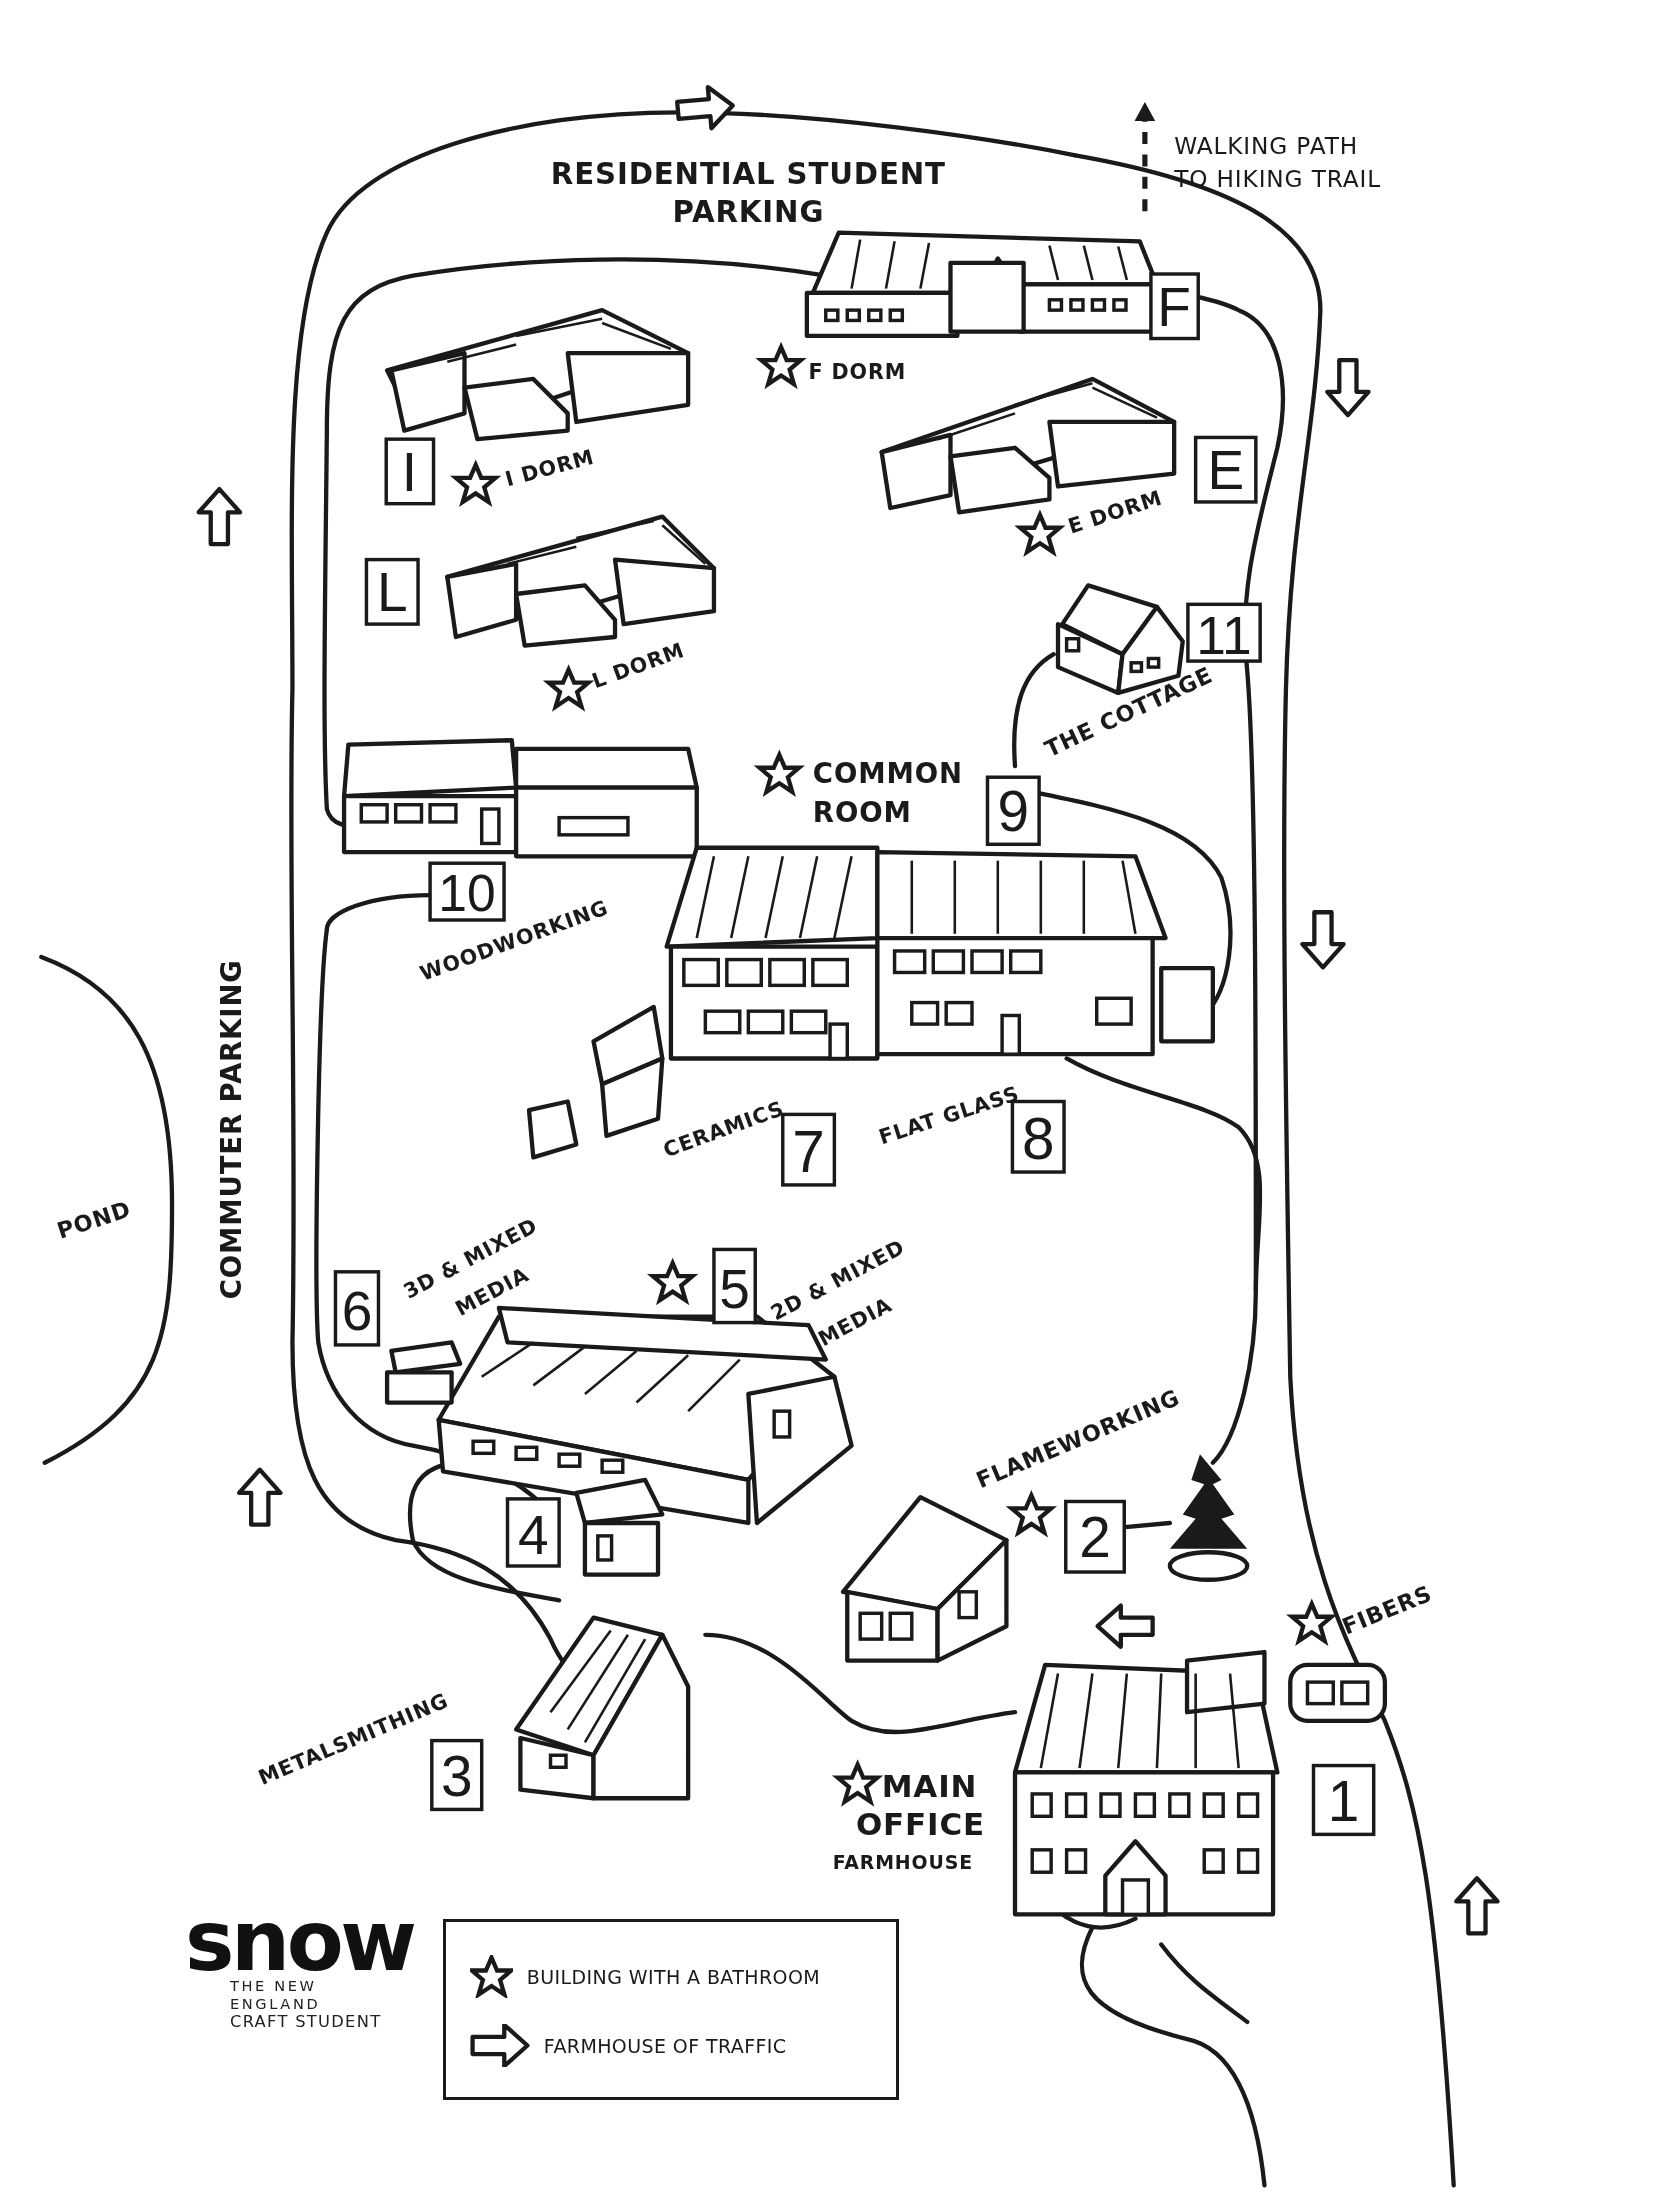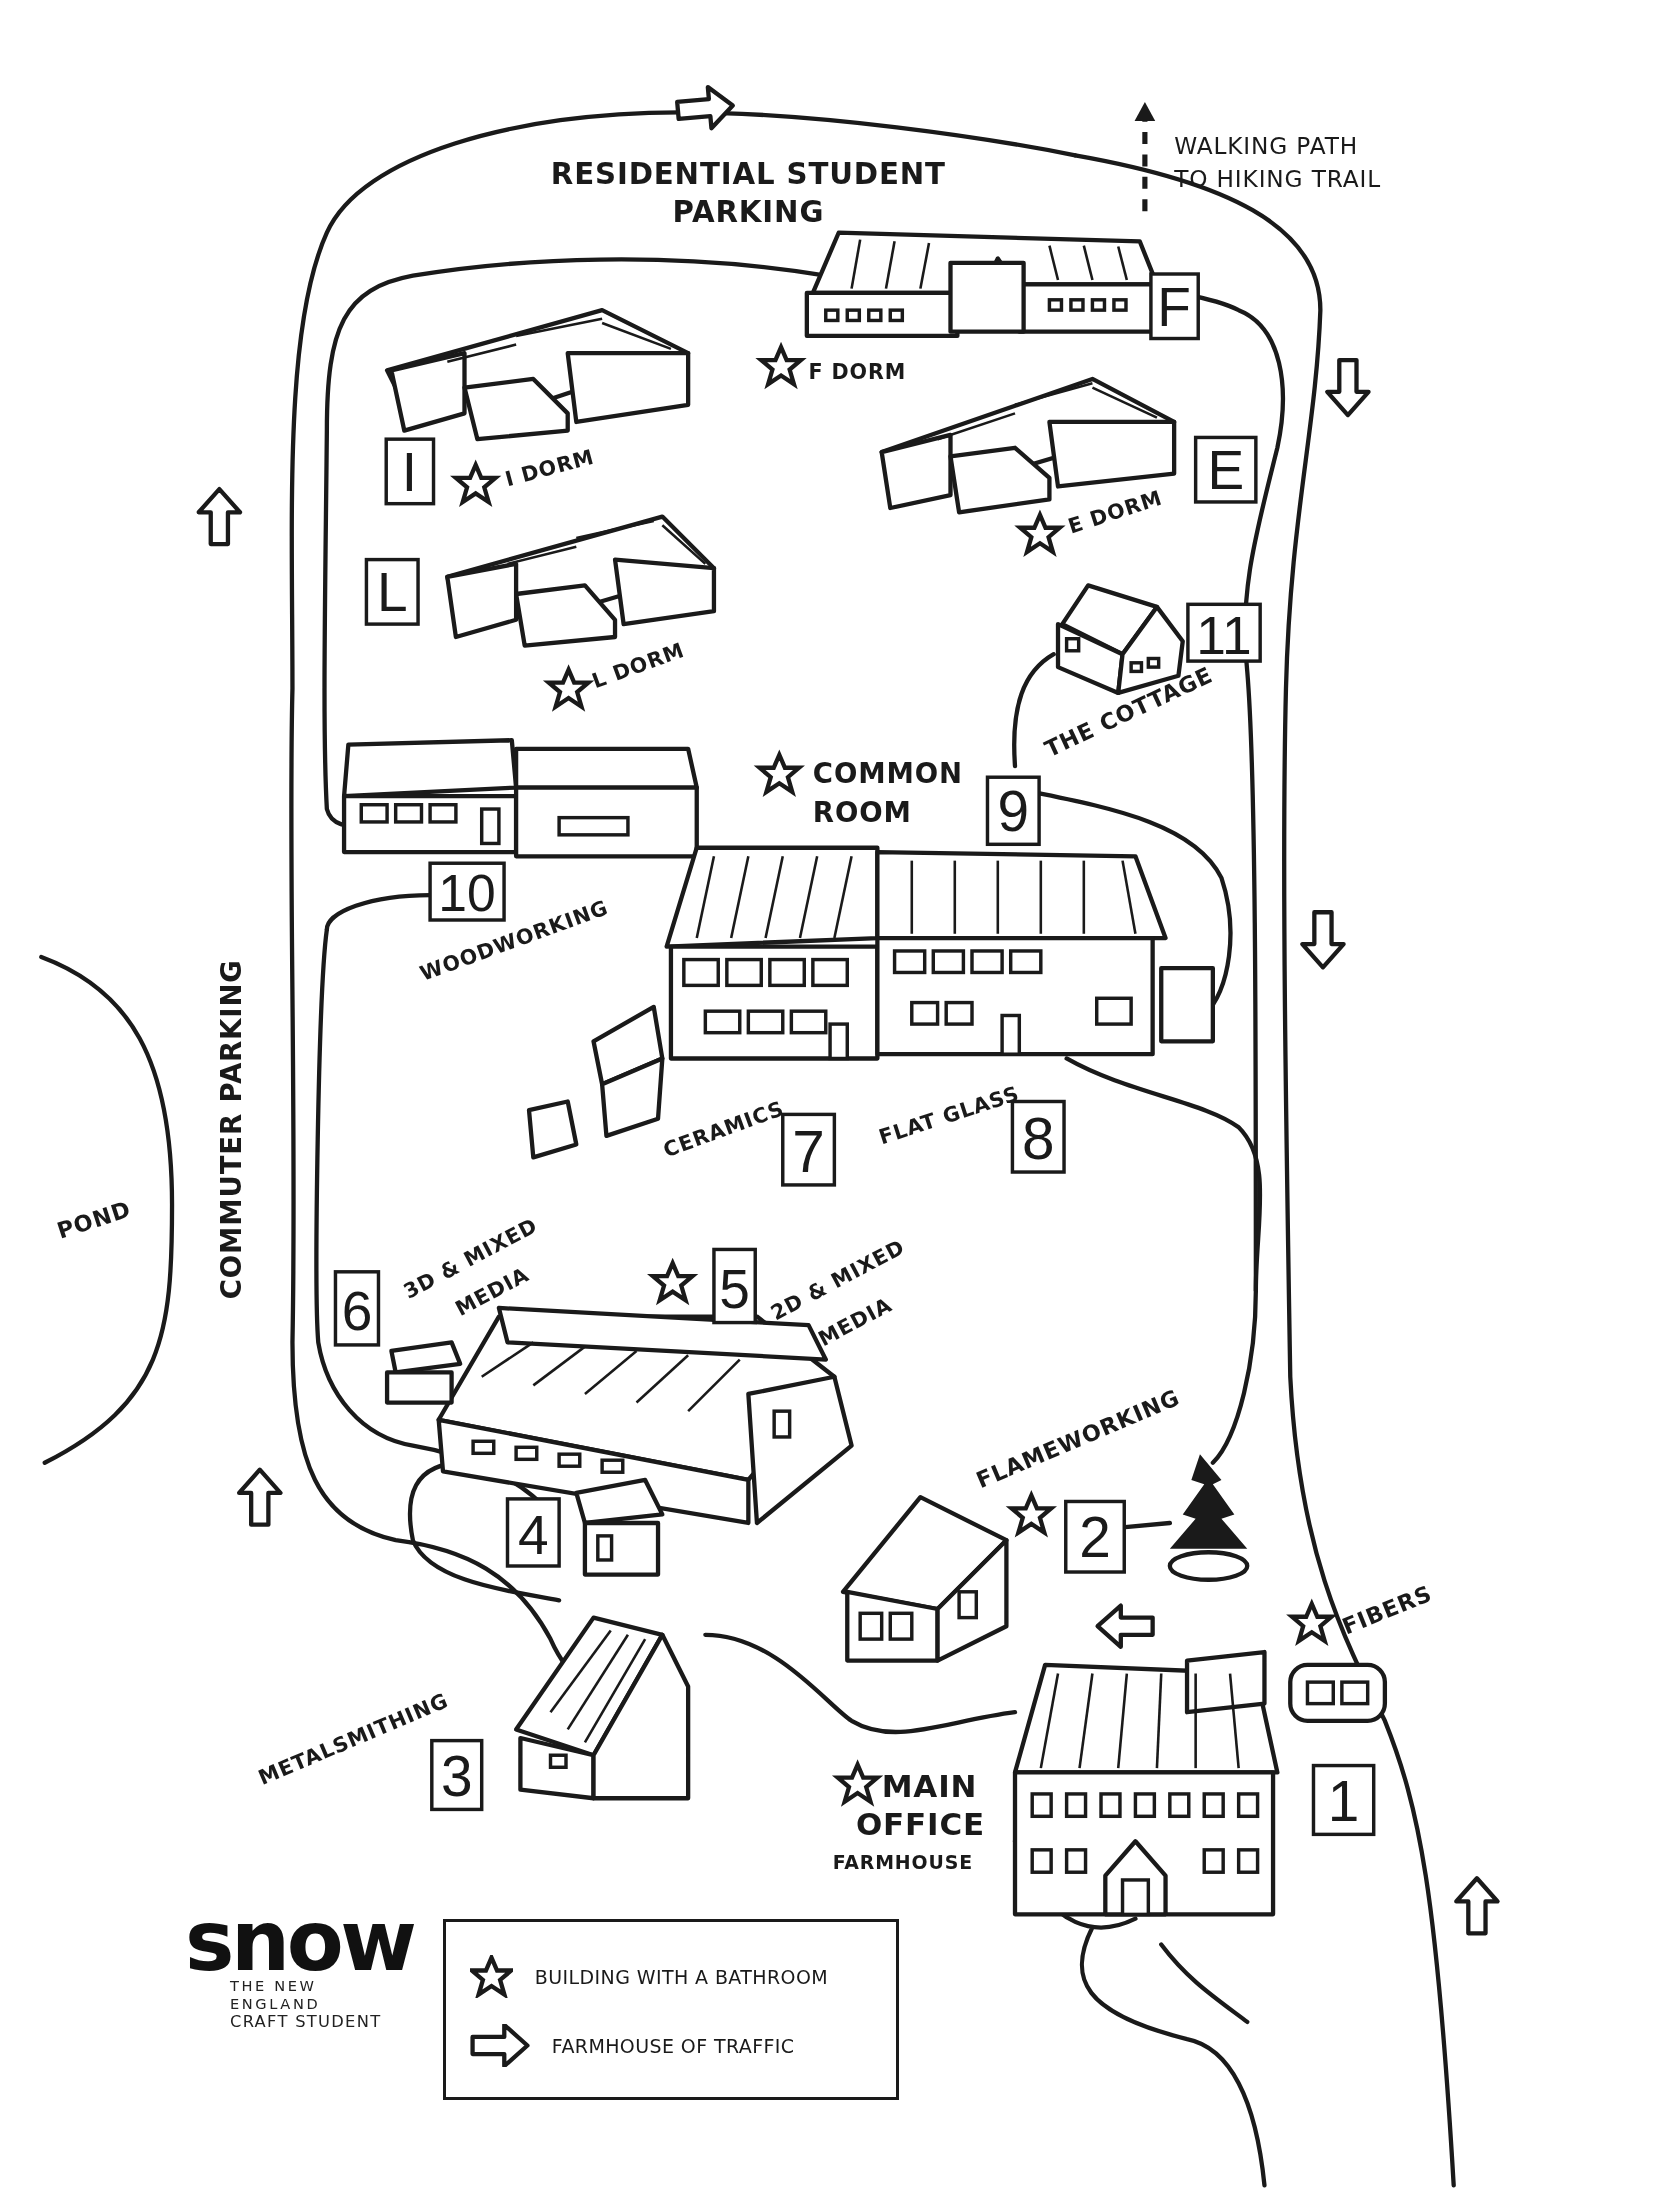--- a/index.html
+++ b/index.html
@@ -13,21 +13,21 @@
   .roof{fill:#fff;stroke:#1a1a1a;stroke-width:5;stroke-linejoin:round;}
   .hatch{stroke:#1a1a1a;stroke-width:3;}
   .win{fill:#fff;stroke:#1a1a1a;stroke-width:4;}
   .box{fill:#fff;stroke:#1a1a1a;stroke-width:4;}
   .star{fill:#fff;stroke:#1a1a1a;stroke-width:5;stroke-linejoin:miter;}
   .arrow{fill:#fff;stroke:#1a1a1a;stroke-width:5;stroke-linejoin:round;}
   #logo{position:absolute;left:185px;top:1906px;width:224px;}
   #logo .big{font-family:"DejaVu Sans",sans-serif;font-weight:bold;font-size:83px;line-height:71px;letter-spacing:-3.4px;color:#111;}
   #logo .sub{font-family:"DejaVu Sans",sans-serif;font-size:14.6px;letter-spacing:2.6px;color:#222;margin-left:45px;line-height:18px;}
   #legend{position:absolute;left:443px;top:1919px;width:456px;height:181px;border:3.4px solid #1a1a1a;box-sizing:border-box;}
-  .leg-row{position:absolute;left:24px;display:flex;align-items:center;gap:8px;}
+  .leg-row{position:absolute;left:24px;display:flex;align-items:center;}
   .leg-text{font-family:"DejaVu Sans",sans-serif;font-size:19px;letter-spacing:0.4px;margin-left:13.8px;color:#1a1a1a;}
 </style>
 </head>
 <body>
 
 <svg id="map" width="1661" height="2203" viewBox="0 0 1931 2560">
   <defs>
     <g id="star-shape">
         <polygon class="star" points="0,-22 6.5,-7 23,-7 10,4 15,21 0,11 -15,21 -10,4 -23,-7 -6.5,-7"></polygon>
       </g>

